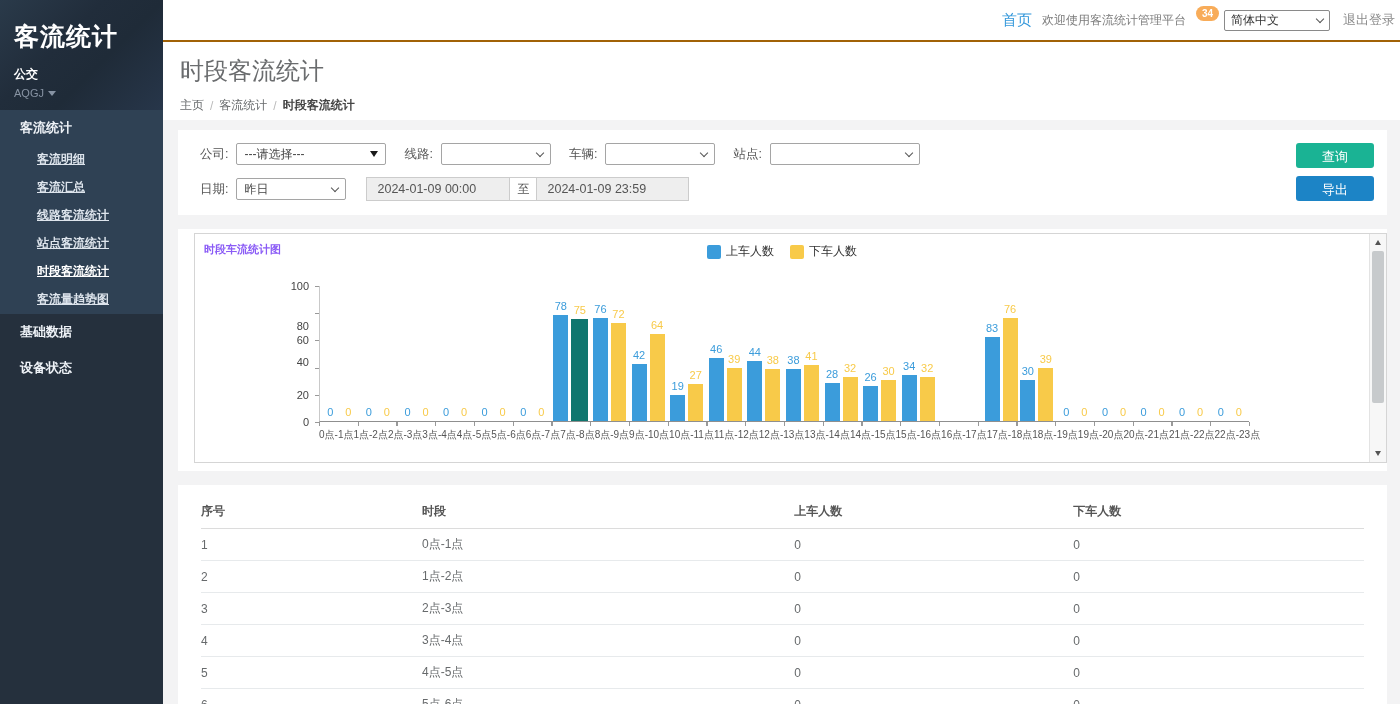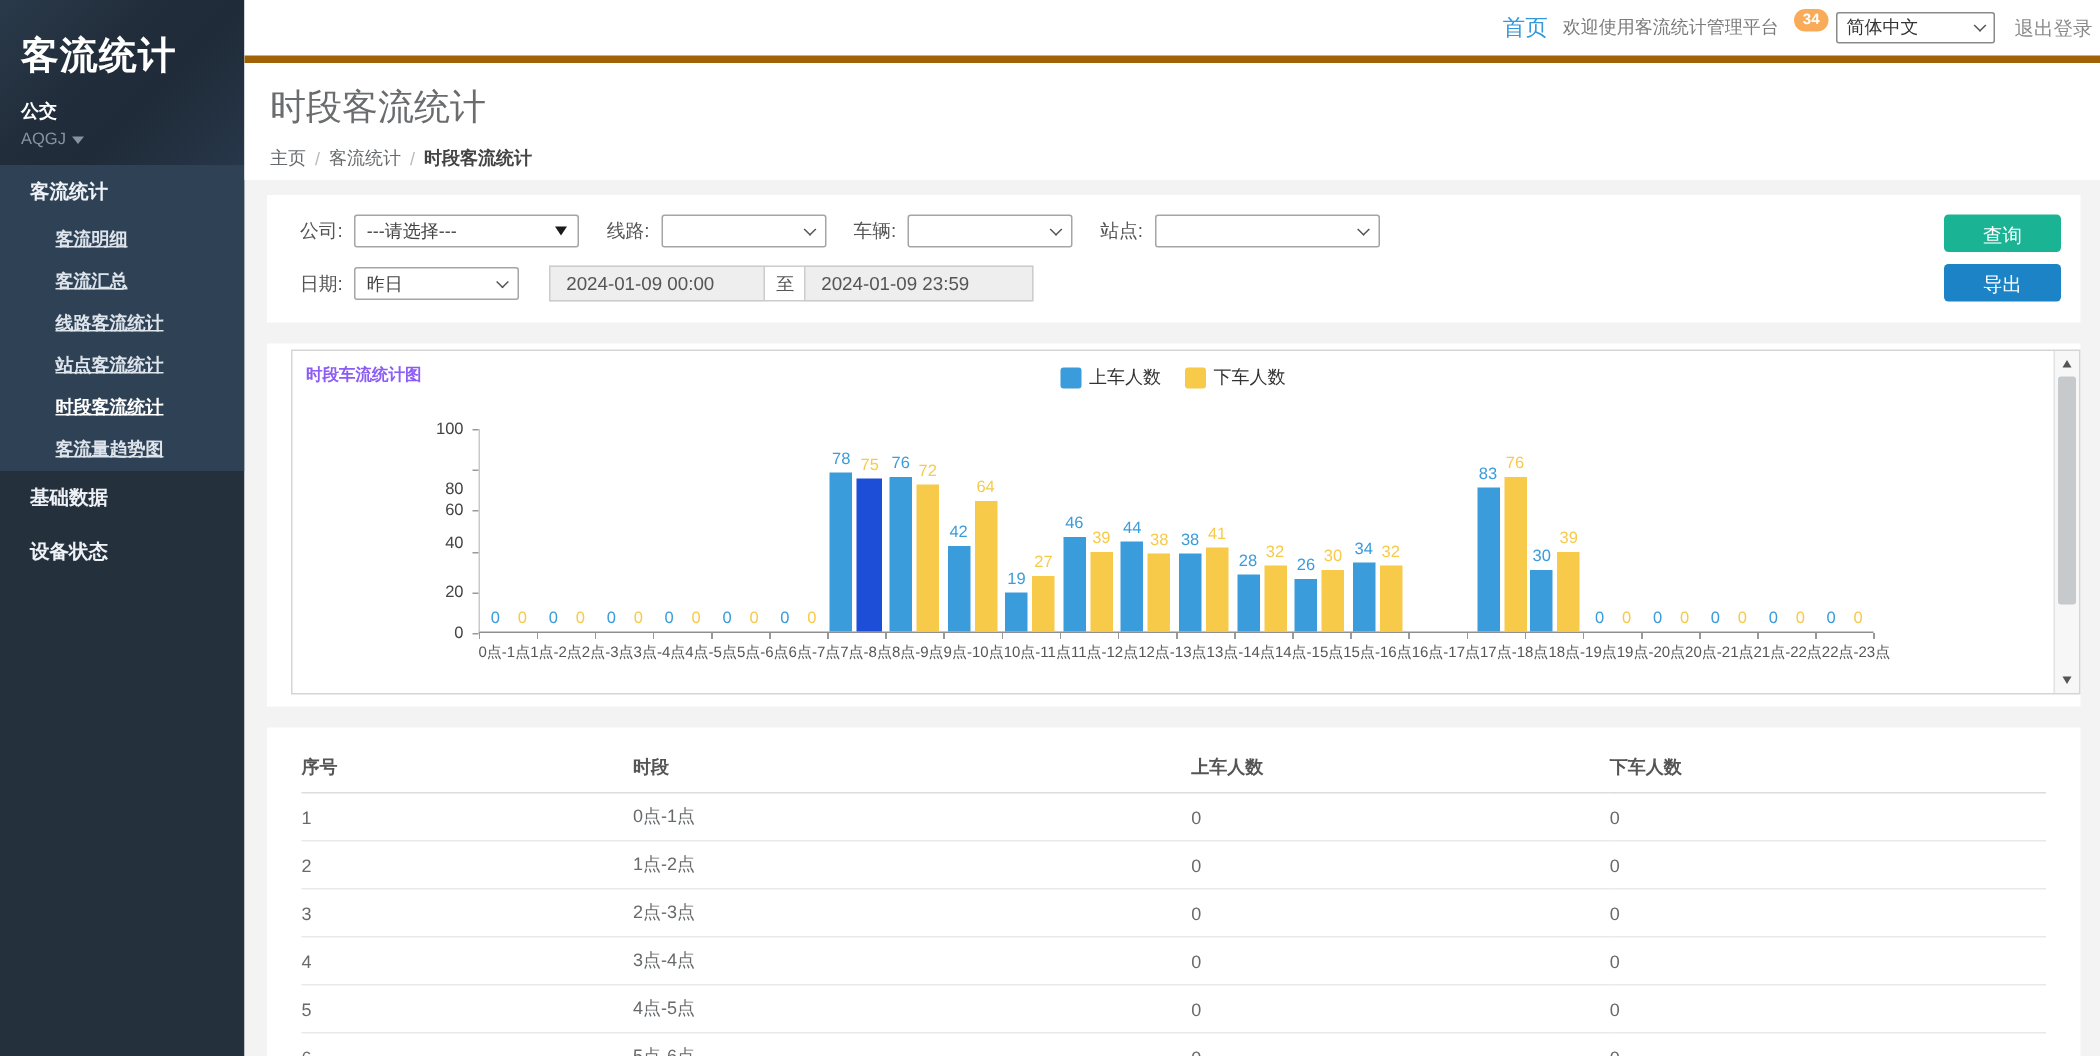--- a/index.html
+++ b/index.html
@@ -16,21 +16,21 @@
   .account { font-size:11px; color:#8793a3; margin-top:4px; display:flex; align-items:center; gap:4px; }
   .caret-down { width:0; height:0; border-left:4px solid transparent; border-right:4px solid transparent; border-top:5px solid #8793a3; }
   .menu-section { background:transparent; }
   .menu-section.expanded { background:#2f4154; }
   .menu-item { padding:9px 20px; font-size:13px; color:#eef2f7; font-weight:bold; cursor:pointer; }
   .menu-sub { padding:5px 20px 6px 37px; font-size:12px; color:#dde4ec; cursor:pointer; font-weight:bold;text-decoration:underline; }
   .menu-sub.active { color:#ffffff; }
 
   
   .main { flex:1; display:flex; flex-direction:column; background:#f3f3f4; min-width:0; }
-  .topbar { height:42px; background:#fff; border-bottom:5px solid #a16207;
+  .topbar { height:42px; background:#fff; border-bottom:2px solid #a16207;
     display:flex; align-items:center; justify-content:flex-end; padding-right:5px; }
   .home-link { color:#3498db; font-size:15px; margin-right:10px; cursor:pointer; }
   .welcome { color:#7b7b7b; font-size:12px; margin-right:10px; }
   .badge { background:#f8ac59; color:#fff; font-size:10px; font-weight:bold; padding:2px 6px;
     border-radius:9px; align-self:flex-start; margin-top:6px; margin-right:5px; }
   .lang-select { width:106px; height:21px; border:1px solid #8a8a8a; border-radius:2px; background:#fff;
     display:flex; align-items:center; justify-content:space-between; padding:0 6px; font-size:12px;
     color:#333; margin-right:13px; cursor:pointer; }
   .logout { color:#8a8a8a; font-size:13px; cursor:pointer; white-space:nowrap; }
 
@@ -257,21 +257,21 @@
                     <span class="val" style="color: rgb(59, 156, 219);">0</span>
                   </div>
                   <div class="bar" style="height: 0px; background: rgb(248, 202, 73);">
                     <span class="val" style="color: rgb(248, 202, 73);">0</span>
                   </div>
                 </div>
                 <div class="group">
                   <div class="bar" style="height: 106.08px; background: rgb(59, 156, 219);">
                     <span class="val" style="color: rgb(59, 156, 219);">78</span>
                   </div>
-                  <div class="bar" style="height: 102px; background: #1d4ed8; padding-left: 17px;">
+                  <div class="bar" style="height: 102px; background: #0f766e; padding-left: 17px;">
                     <span class="val" style="color: rgb(248, 202, 73);">75</span>
                   </div>
                 </div>
                 <div class="group">
                   <div class="bar" style="height: 103.36px; background: rgb(59, 156, 219);">
                     <span class="val" style="color: rgb(59, 156, 219);">76</span>
                   </div>
                   <div class="bar" style="height: 97.92px; background: rgb(248, 202, 73);">
                     <span class="val" style="color: rgb(248, 202, 73);">72</span>
                   </div>
@@ -334,21 +334,21 @@
                 </div>
                 <div class="group">
                   <div class="bar" style="height: 46.24px; background: rgb(59, 156, 219);">
                     <span class="val" style="color: rgb(59, 156, 219);">34</span>
                   </div>
                   <div class="bar" style="height: 43.52px; background: rgb(248, 202, 73);">
                     <span class="val" style="color: rgb(248, 202, 73);">32</span>
                   </div>
                 </div>
                 <div class="group">
-                  <div class="bar" style="height: 96px; background: rgb(59, 156, 219); margin-left: 47px;">
+                  <div class="bar" style="height: 84px; background: rgb(59, 156, 219); margin-left: 47px;">
                     <span class="val" style="color: rgb(59, 156, 219);">83</span>
                   </div>
                   <div class="bar" style="height: 103.36px; background: rgb(248, 202, 73);">
                     <span class="val" style="color: rgb(248, 202, 73);">76</span>
                   </div>
                 </div>
                 <div class="group">
                   <div class="bar" style="height: 40.8px; background: rgb(59, 156, 219);">
                     <span class="val" style="color: rgb(59, 156, 219);">30</span>
                   </div>

